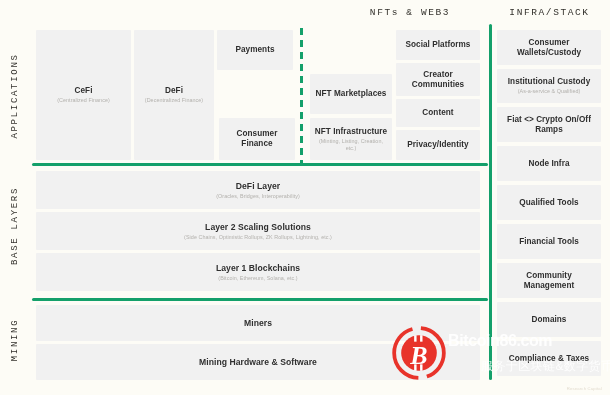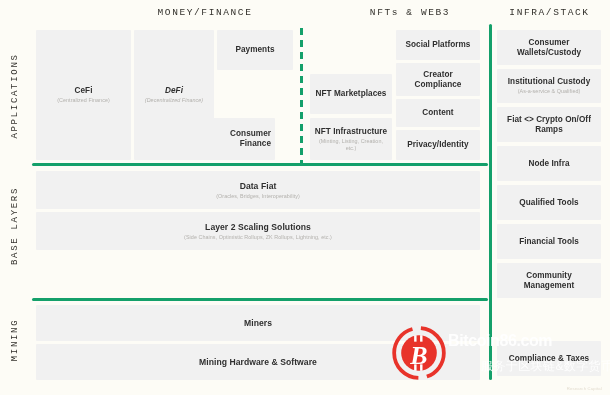--- a/index.html
+++ b/index.html
@@ -152,93 +152,96 @@
     color: #e3ddd0;
     letter-spacing: 0.2px;
     white-space: nowrap;
   }
 </style>
 </head>
 <body>
 
 <div id="stage">
 
-  <div class="col-header" id="hdr-money">MONEY/FINANCE</div>
   <div class="col-header" id="hdr-nft">NFTs &amp; WEB3</div>
   <div class="col-header" id="hdr-infra">INFRA/STACK</div>
 
   <div class="row-label" id="lbl-applications">
     <span>APPLICATIONS</span>
   </div>
   <div class="row-label" id="lbl-base-layers">
     <span>BASE LAYERS</span>
   </div>
   <div class="row-label" id="lbl-mining">
     <span>MINING</span>
   </div>
 
   <div class="cell" style="left:36px; top:30px; width:95px; height:130px;">
     <div class="title">CeFi</div>
     <div class="sub">(Centralized Finance)</div>
   </div>
 
-  <div class="cell" style="left:134px; top:30px; width:80px; height:130px;font-style:italic;">
+  <div class="cell" style="left:134px; top:30px; width:80px; height:130px;">
     <div class="title">DeFi</div>
     <div class="sub">(Decentralized Finance)</div>
   </div>
 
   <div class="cell" style="left:217px; top:30px; width:76px; height:40px;">
     <div class="title">Payments</div>
   </div>
 
 
-  <div class="cell" style="left:199px; top:118px; width:76px; height:42px;text-align:right;">
+  <div class="cell" style="left:219px; top:118px; width:76px; height:42px;">
     <div class="title">Consumer Finance</div>
   </div>
 
   <div class="vdiv-dashed" style="left:300px; top:28px; height:135px;"></div>
 
 
   <div class="cell" style="left:310px; top:74px; width:82px; height:40px;">
     <div class="title">NFT Marketplaces</div>
   </div>
 
   <div class="cell" style="left:310px; top:118px; width:82px; height:42px;">
     <div class="title">NFT Infrastructure</div>
     <div class="sub">(Minting, Listing, Creation, etc.)</div>
   </div>
 
   <div class="cell" style="left:396px; top:30px; width:84px; height:30px;">
     <div class="title">Social Platforms</div>
   </div>
 
   <div class="cell" style="left:396px; top:63px; width:84px; height:33px;">
-    <div class="title">Creator Compliance</div>
+    <div class="title">Creator Communities</div>
   </div>
 
   <div class="cell" style="left:396px; top:99px; width:84px; height:28px;">
     <div class="title">Content</div>
   </div>
 
   <div class="cell" style="left:396px; top:130px; width:84px; height:30px;">
     <div class="title">Privacy/Identity</div>
   </div>
 
   <div class="hdiv" style="top:163px; width:456px;"></div>
 
   <div class="cell wide" style="left:36px; top:171px; width:444px; height:38px;">
-    <div class="title">Data Fiat</div>
+    <div class="title">DeFi Layer</div>
     <div class="sub">(Oracles, Bridges, Interoperability)</div>
   </div>
 
   <div class="cell wide" style="left:36px; top:212px; width:444px; height:38px;align-items:center;">
     <div class="title">Layer 2 Scaling Solutions</div>
     <div class="sub">(Side Chains, Optimistic Rollups, ZK Rollups, Lightning, etc.)</div>
   </div>
 
+  <div class="cell wide" style="left:36px; top:253px; width:444px; height:38px;">
+    <div class="title">Layer 1 Blockchains</div>
+    <div class="sub">(Bitcoin, Ethereum, Solana, etc.)</div>
+  </div>
 
   <div class="hdiv" style="top:298px; width:456px;"></div>
 
   <div class="cell wide" style="left:36px; top:305px; width:444px; height:36px;justify-content:center;">
     <div class="title">Miners</div>
   </div>
 
   <div class="cell wide" style="left:36px; top:344px; width:444px; height:36px;">
     <div class="title">Mining Hardware &amp; Software</div>
   </div>
@@ -267,20 +270,23 @@
   </div>
 
   <div class="cell" style="left:497px; top:224px; width:104px; height:35px;">
     <div class="title">Financial Tools</div>
   </div>
 
   <div class="cell" style="left:497px; top:263px; width:104px; height:35px;">
     <div class="title">Community Management</div>
   </div>
 
+  <div class="cell" style="left:497px; top:302px; width:104px; height:35px;">
+    <div class="title">Domains</div>
+  </div>
 
   <div class="cell" style="left:497px; top:341px; width:104px; height:35px;">
     <div class="title">Compliance &amp; Taxes</div>
   </div>
 
   <div id="watermark">
     <svg id="wm-logo" viewBox="0 0 100 100">
       <circle cx="50" cy="50" r="46" fill="none" stroke="#e8332a" stroke-width="7" stroke-dasharray="130 16 130 16" stroke-dashoffset="73"></circle>
       <circle cx="50" cy="50" r="33" fill="#e8332a"></circle>
       <text x="50" y="70" text-anchor="middle" font-family="'Liberation Serif', serif" font-size="48" font-weight="bold" font-style="italic" fill="#ffffff">B</text>

